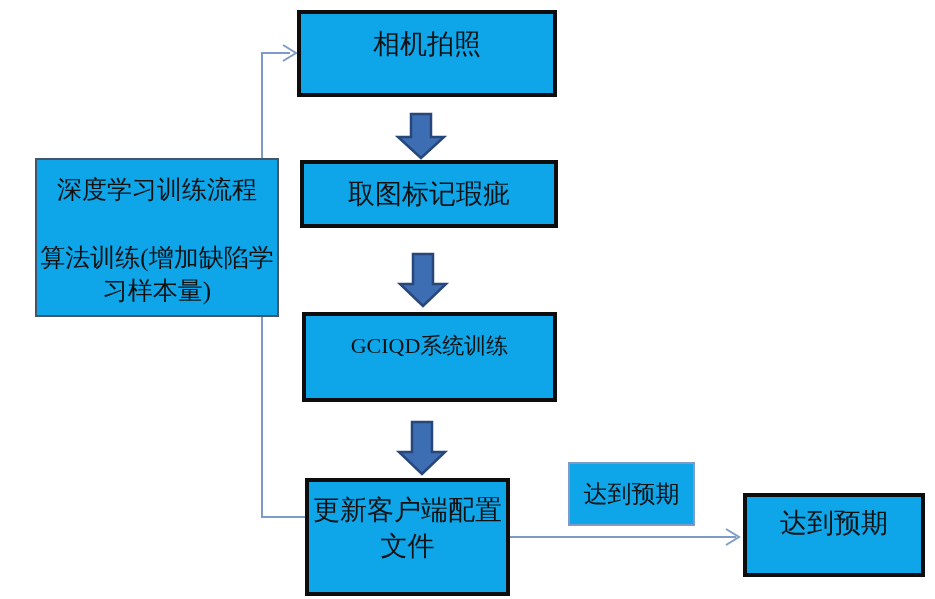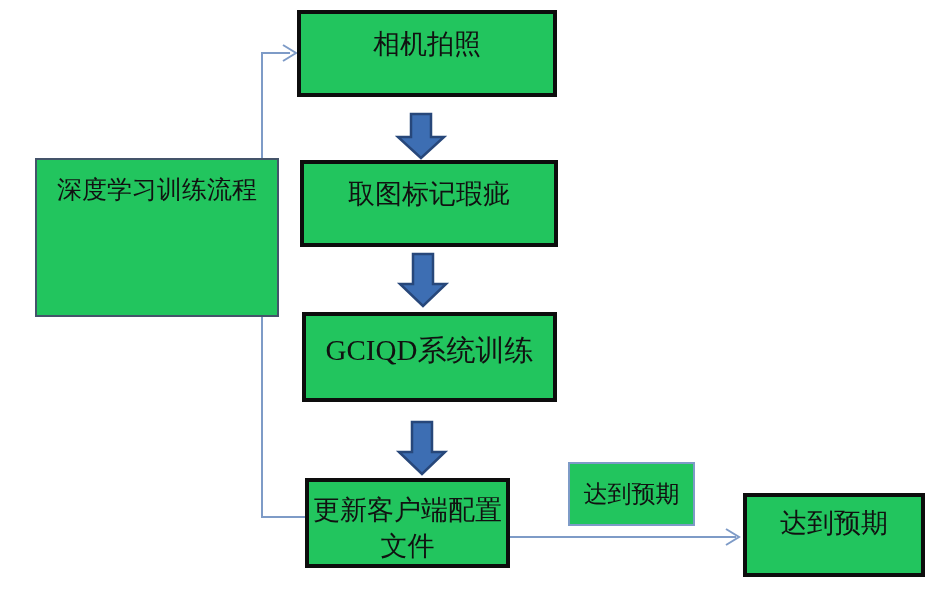--- a/index.html
+++ b/index.html
@@ -26,29 +26,29 @@
     fill: none;
   }
   .block-arrow {
     fill: var(--arrow-fill, #3d6eb3);
     stroke: var(--arrow-stroke, #27477a);
     stroke-width: 2.5;
     stroke-linejoin: miter;
   }
   .node {
     position: absolute;
-    background: #22c55e;
+    background: #0ea5e9;
     text-align: center;
     line-height: 1.32;
   }
   .bold-border { border: 4px solid var(--box-border, #0d0d0d); }
   .node-camera  { left: 297px; top: 10px;  width: 260px; height: 87px;  font-size: 27px; padding-top: 13px; }
-  .node-mark    { left: 300px; top: 160px; width: 258px; height: 87px;  font-size: 27px; padding-top: 13px; }
-  .node-train   { left: 302px; top: 312px; width: 255px; height: 90px;  font-size: 29px; padding-top: 15px; }
-  .node-update  { left: 305px; top: 478px; width: 205px; height: 90px; font-size: 27px; padding-top: 11px; padding-left: 4px; padding-right: 4px; }
+  .node-mark    { left: 300px; top: 160px; width: 258px; height: 68px;  font-size: 27px; padding-top: 13px; }
+  .node-train   { left: 302px; top: 312px; width: 255px; height: 90px;  font-size: 22px; padding-top: 15px; }
+  .node-update  { left: 305px; top: 478px; width: 205px; height: 118px; font-size: 27px; padding-top: 11px; padding-left: 4px; padding-right: 4px; }
   .node-done    { left: 743px; top: 493px; width: 182px; height: 84px;  font-size: 27px; padding-top: 9px; }
   .node-side {
     left: 3px; top: 158px; width: 244px; height: 159px;
     border: 2px solid var(--thin-border, #44546a);
     font-size: 25px;
     padding: 13px 2px 0 2px;
     margin-left: 32px;
   }
   .node-side .side-body { margin-top: 35px; }
   .node-expected {
@@ -87,20 +87,21 @@
   <div class="node bold-border node-train">
     <span>GCIQD系统训练</span>
   </div>
 
   <div class="node bold-border node-update">
     <span>更新客户端配置文件</span>
   </div>
 
   <div class="node node-side">
     <p>深度学习训练流程</p>
+    <p class="side-body">算法训练(增加缺陷学习样本量)</p>
   </div>
 
   <div class="node node-expected">
     <span>达到预期</span>
   </div>
 
   <div class="node bold-border node-done">
     <span>达到预期</span>
   </div>
 

